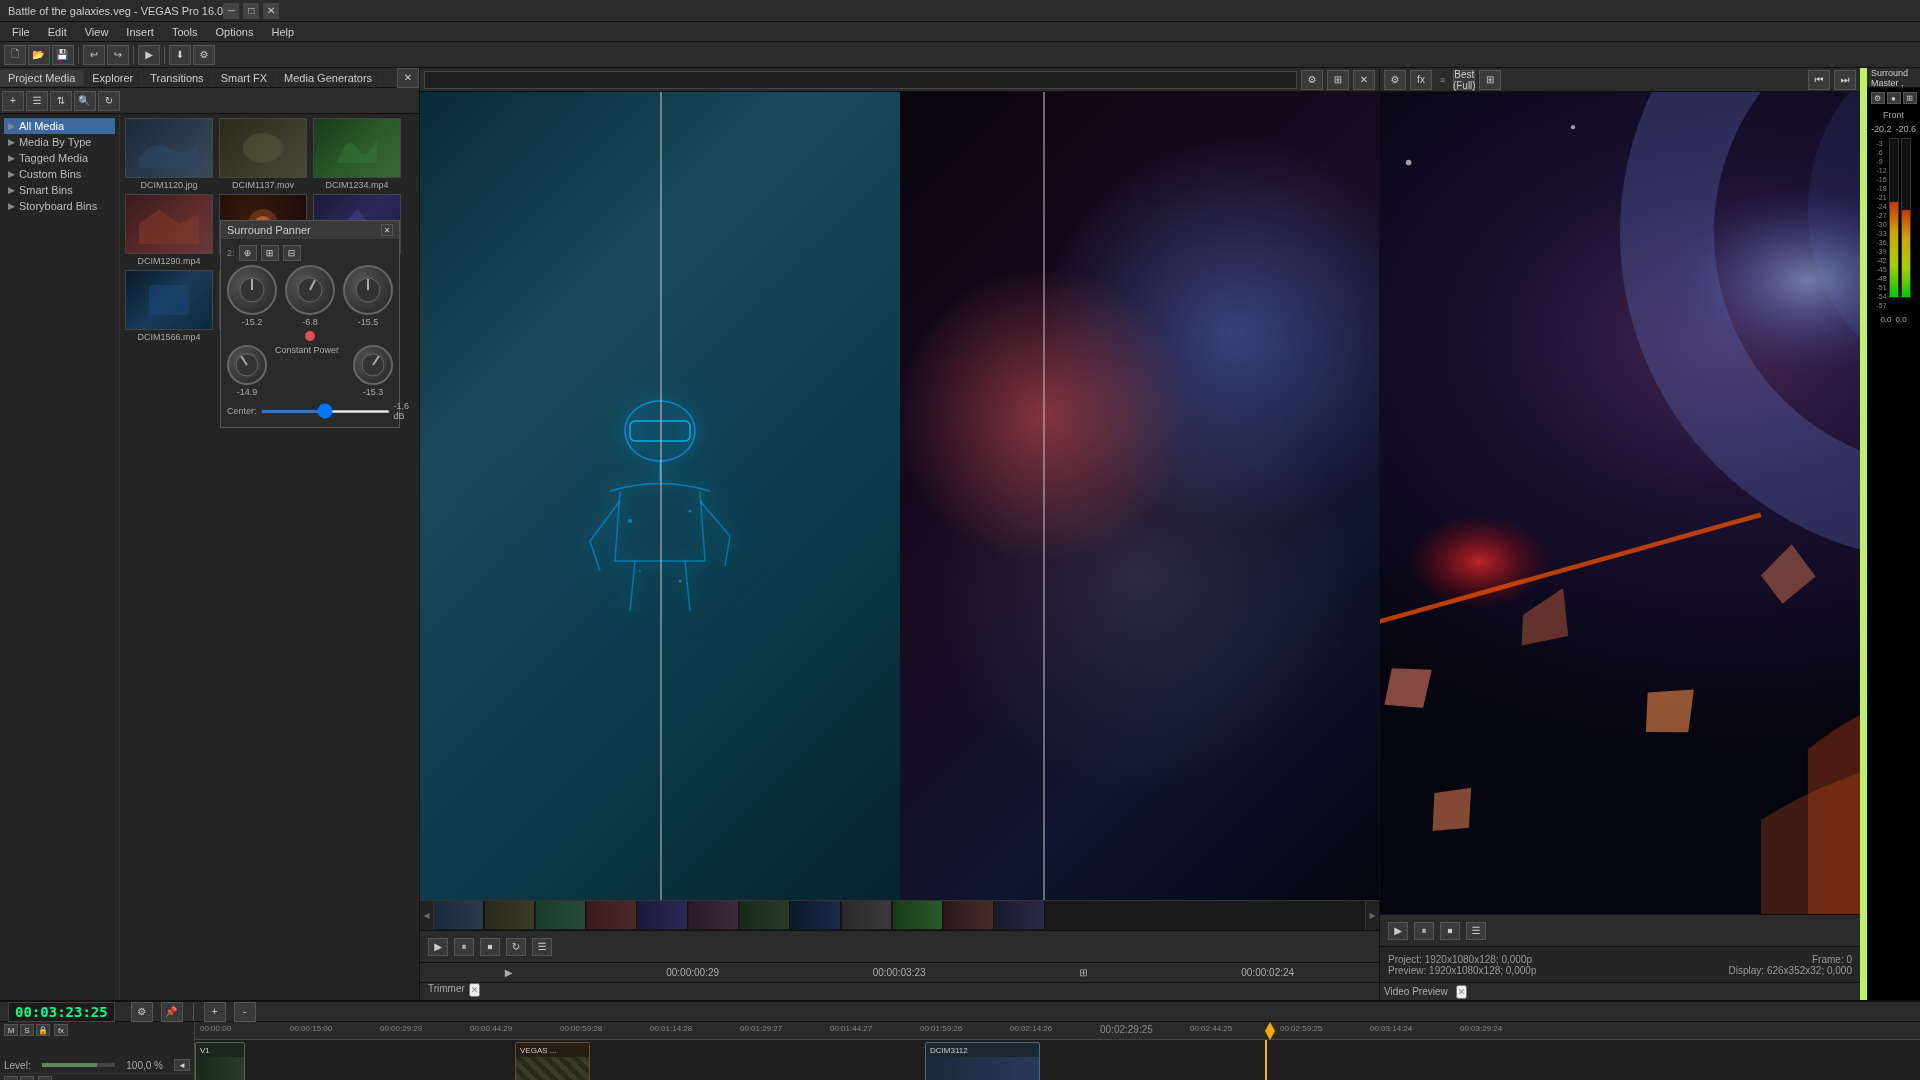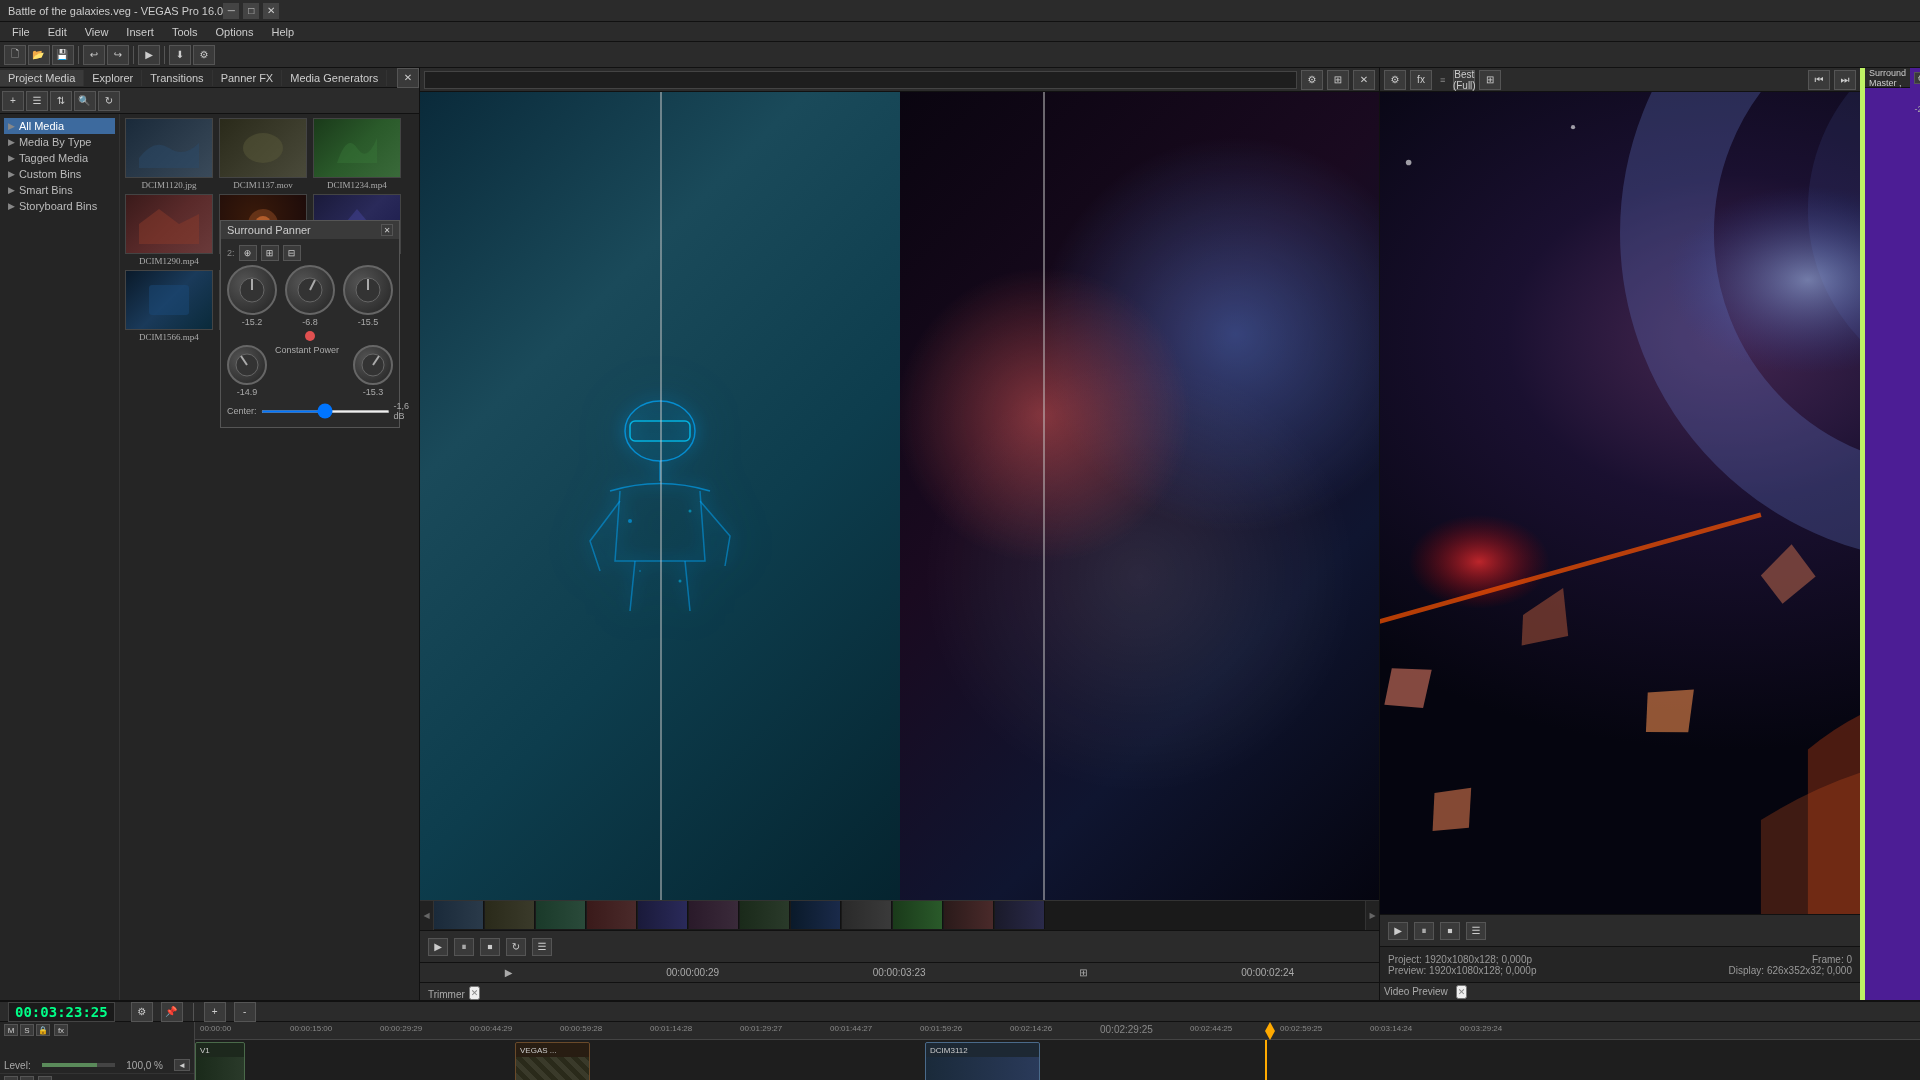--- a/index.html
+++ b/index.html
@@ -164,21 +164,20 @@
       align-content: flex-start;
       gap: 4px;
     }
 
     .media-thumb {
       width: 90px;
       cursor: pointer;
       display: flex;
       flex-direction: column;
       align-items: center;
-      font-family: Liberation Serif, serif;
     }
     .media-thumb-img {
       width: 88px;
       height: 60px;
       background: #333;
       border: 1px solid #444;
       overflow: hidden;
       display: flex;
       align-items: center;
       justify-content: center;
@@ -469,24 +468,24 @@
       justify-content: center;
       padding: 2px 8px;
       font-size: 10px;
       color: #999;
       border-top: 1px solid #111;
     }
 
     
     #surround-master {
       width: 60px;
-      background: #4c1d95;
-      border-left: 5px solid #bef264;
-      display: flex;
-      flex-direction: row;
+      background: #000000;
+      border-left: 7px solid #bef264;
+      display: flex;
+      flex-direction: column;
     }
     #sm-header {
       height: 20px;
       background: #2b2b2b;
       display: flex;
       align-items: center;
       padding: 0 4px;
       font-size: 10px;
       color: #ccc;
       border-bottom: 1px solid #111;
@@ -693,21 +692,21 @@
       font-size: 9px;
       color: #888;
       cursor: pointer;
     }
 
     
     #trimmer-panel {
       height: 18px;
       background: #2b2b2b;
       display: flex;
-      align-items: flex-end;
+      align-items: flex-start;
       padding: 0 8px;
       gap: 4px;
       font-size: 10px;
       color: #aaa;
       border-top: 1px solid #111;
     }
   </style>
 </head>
 <body>
 
@@ -745,21 +744,21 @@
 </div>
 
 <div id="main-layout">
 
   <div id="left-panel">
 
     <div id="project-media-tabs">
       <div class="pm-tab active">Project Media</div>
       <div class="pm-tab">Explorer</div>
       <div class="pm-tab">Transitions</div>
-      <div class="pm-tab">Panner FX</div>
+      <div class="pm-tab">Smart FX</div>
       <div class="pm-tab">Media Generators</div>
       <button class="tb-btn" style="margin-left:auto">✕</button>
     </div>
 
     <div id="media-toolbar">
       <button class="tb-btn">+</button>
       <button class="tb-btn">☰</button>
       <button class="tb-btn">⇅</button>
       <button class="tb-btn">🔍</button>
       <button class="tb-btn">↻</button>

